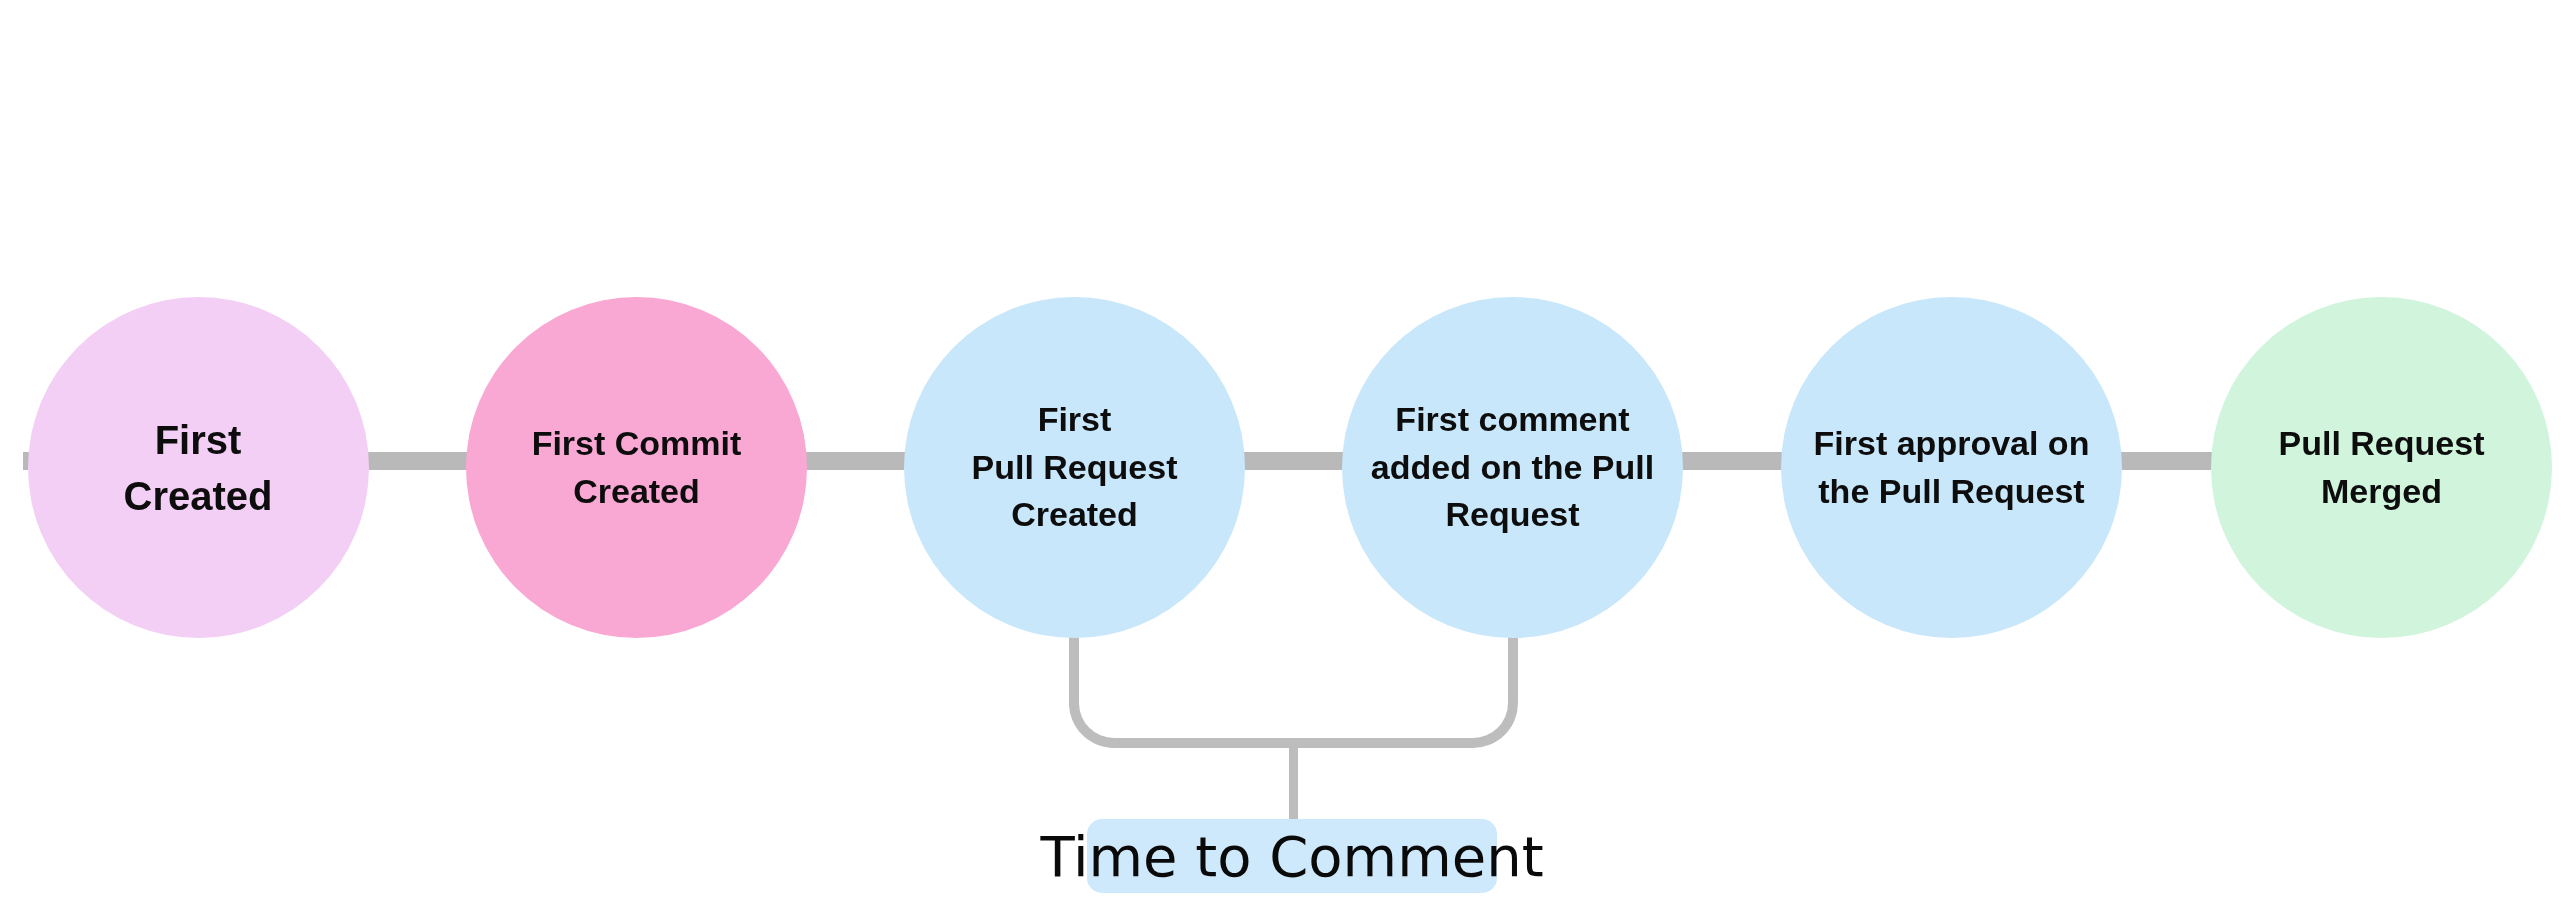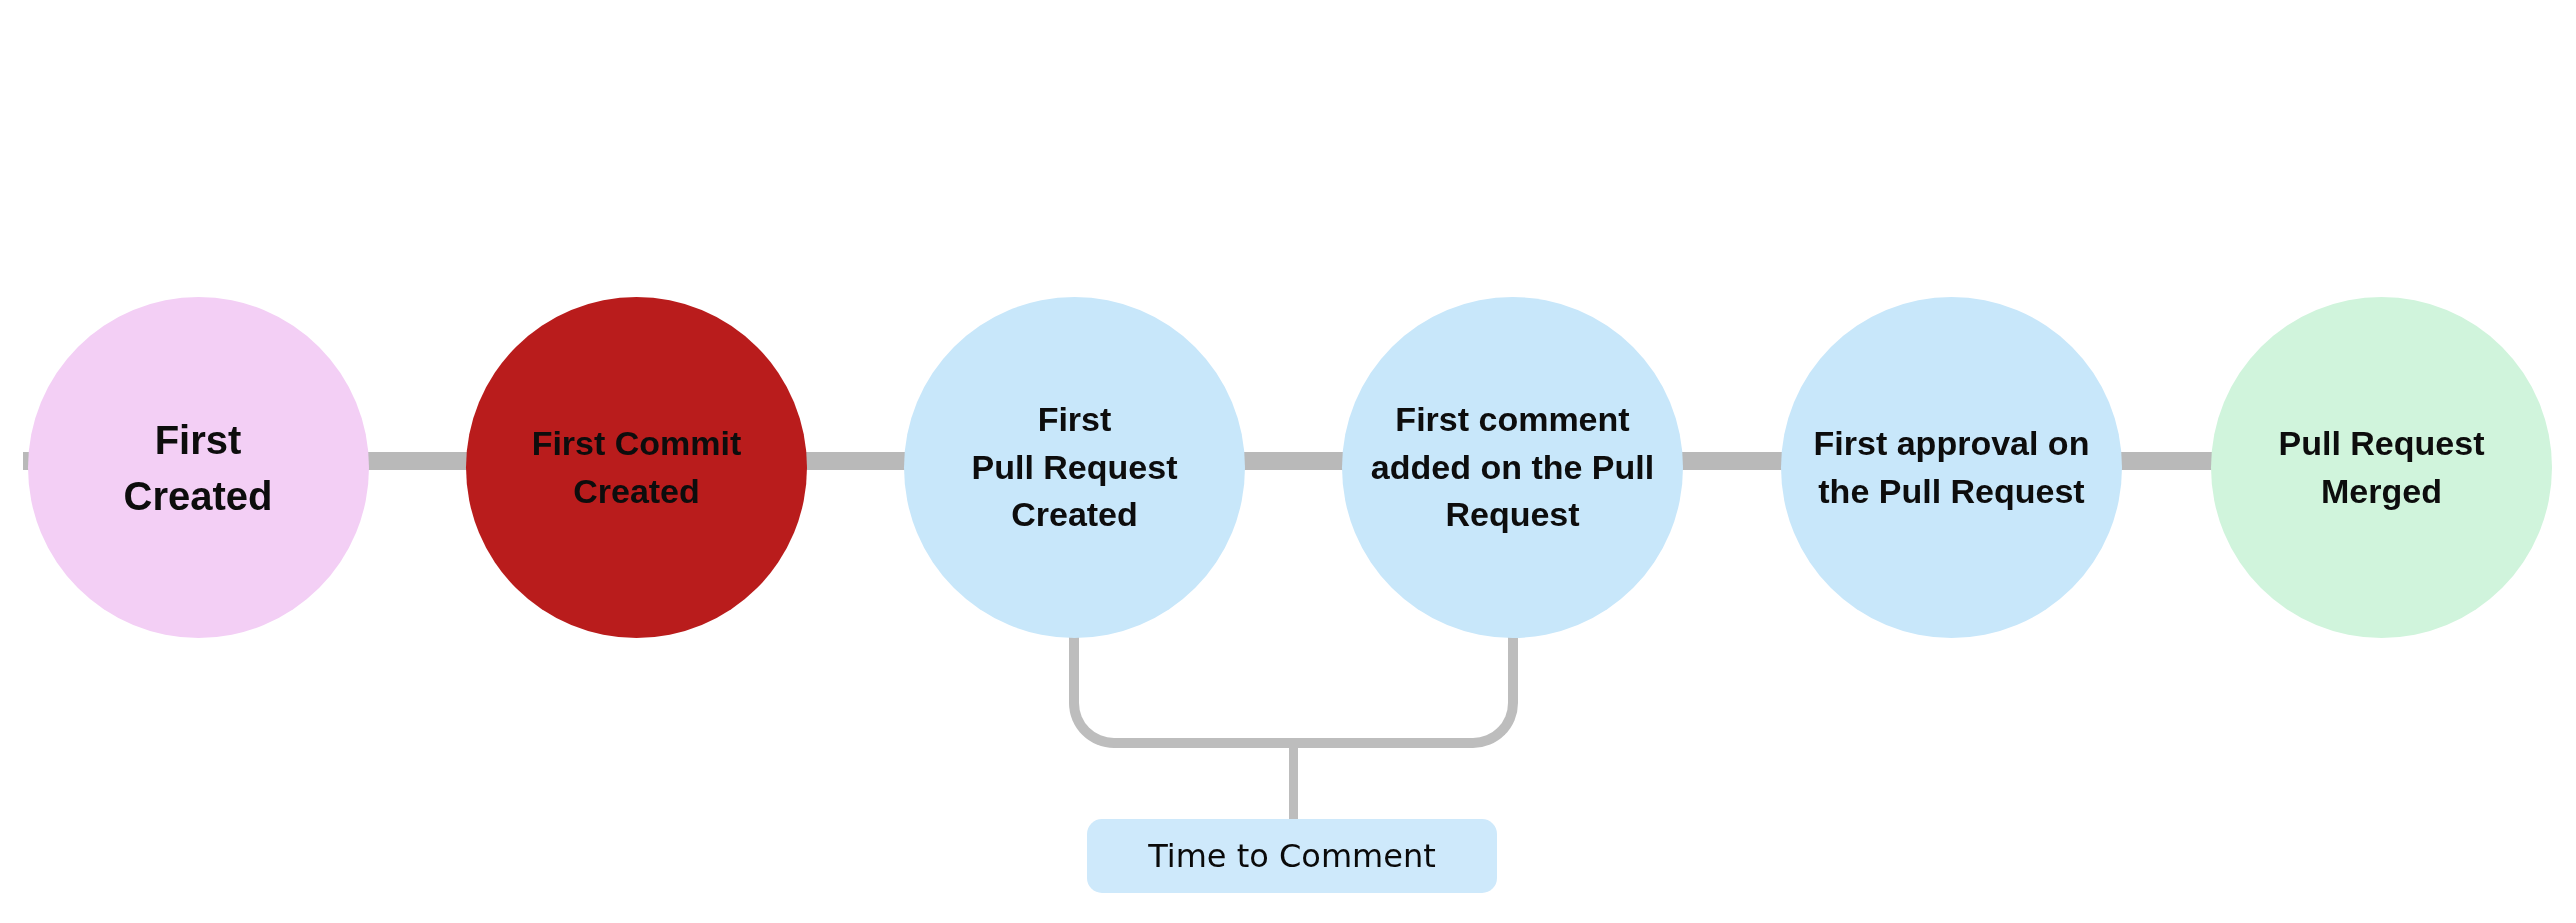--- a/index.html
+++ b/index.html
@@ -43,38 +43,38 @@
     border-bottom:10.3px solid #BDBDBD;border-radius:0 0 45px 45px;
   }
   .bracket-stem{
     position:absolute;left:1289px;top:745px;width:9px;height:74px;
     background:#BDBDBD;z-index:1;
   }
   
   .annotation-label{
     position:absolute;left:1087px;top:819px;width:410px;height:74px;
     border-radius:15px;display:flex;align-items:center;justify-content:center;
-    font-family:"DejaVu Sans",cursive;font-size:32px;font-weight:400;
+    font-family:"DejaVu Sans",cursive;font-size:56px;font-weight:400;
     color:#0a0a0a;white-space:nowrap;z-index:3;
   }
 </style>
 </head>
 <body>
 
 <div class="canvas">
 
 
   <div class="connector" style="background: rgb(185, 185, 185);"></div>
 
   <div class="stage stage-1" style="background: rgb(243, 207, 245);">
     <span class="stage-label">First
 Created</span>
   </div>
 
-  <div class="stage stage-2" style="background: #b91c1c;">
+  <div class="stage stage-2" style="background: #f9a8d4;">
     <span class="stage-label">First Commit
 Created</span>
   </div>
 
   <div class="stage stage-3" style="background: rgb(200, 231, 250); align-items: center;">
     <span class="stage-label">First
 Pull Request
 Created</span>
   </div>
 

